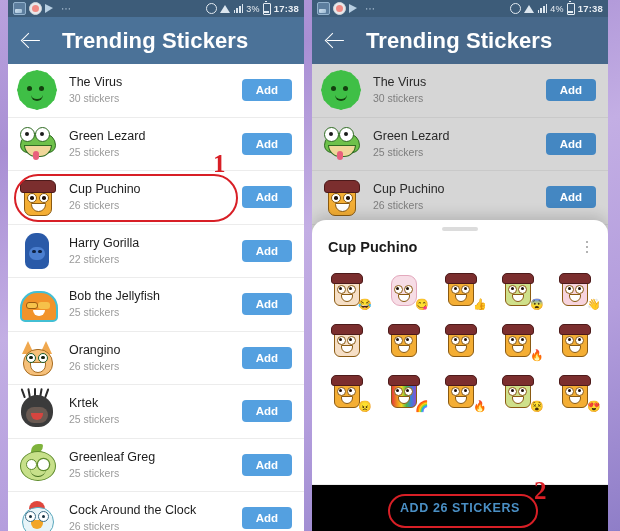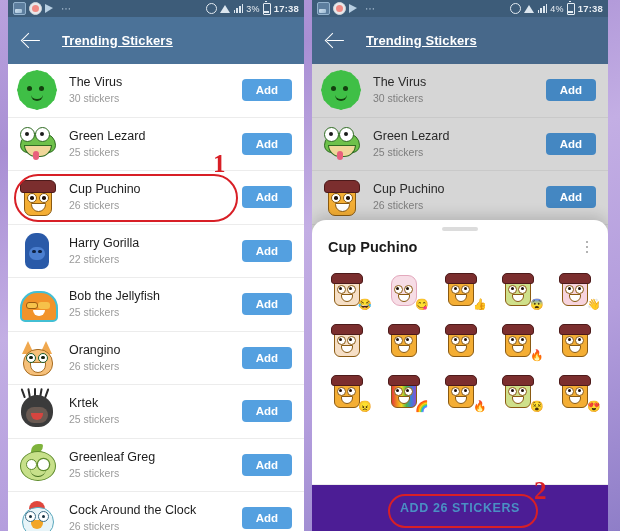--- a/index.html
+++ b/index.html
@@ -44,21 +44,21 @@
   .ico-batt:after{content:"";position:absolute;left:0.5px;bottom:0.5px;right:0.5px;height:2px;background:#e3ebf2;}
   .sb-pct{font-size:9px;}
   .sb-time{font-size:9.5px;font-weight:bold;}
 
   
   .appbar{height:47px;background:#4b7298;display:flex;align-items:center;padding-left:14px;gap:20px;}
   .backarrow{width:20px;height:20px;position:relative;cursor:pointer;}
   .backarrow:before{content:"";position:absolute;left:1px;top:9px;width:17px;height:1.8px;background:#fff;border-radius:1px;}
   .backarrow:after{content:"";position:absolute;left:1px;top:4.5px;width:10px;height:10px;
      border-left:1.8px solid #fff;border-bottom:1.8px solid #fff;transform:rotate(45deg);}
-  .appbar h1{margin:0;color:#fff;font-size:13px;font-weight:bold;letter-spacing:.1px;text-decoration:underline;}
+  .appbar h1{margin:0;color:#fff;font-size:22px;font-weight:bold;letter-spacing:.1px;}
 
   
   .list{background:#fff;}
   .row{height:53.5px;display:flex;align-items:center;padding:0 12px 0 10px;
        border-bottom:1px solid #ececec;box-sizing:border-box;background:#fff;}
   .thumb{width:38px;height:38px;flex:0 0 38px;margin-right:13px;position:relative;}
   .meta{flex:1;min-width:0;}
   .title{font-size:12.5px;color:#1d1d1d;line-height:15px;white-space:nowrap;overflow:hidden;}
   .sub{font-size:10.5px;color:#9a9a9a;line-height:14px;margin-top:1px;}
   .addbtn{flex:0 0 auto;background:#54a0e0;color:#fff;font-size:11.5px;font-weight:bold;
@@ -155,21 +155,21 @@
   .mini .eye.l{left:4px}.mini .eye.r{left:14px}
   .mini .eye:after{content:"";position:absolute;left:1.7px;top:1.7px;width:3px;height:3px;background:#201008;border-radius:50%;}
   .mini .mouth{position:absolute;left:8px;top:21px;width:10px;height:6px;background:#fff;border:1.2px solid #8a5a12;border-radius:0 0 7px 7px;}
   .mini.pale .body{background:#f6dfc6;}
   .mini.rainbow .body{background:linear-gradient(90deg,#e23b3b,#f08c1e,#f3d521,#49b94a,#3d7fd6,#8b4fd0);}
   .mini.green .body{background:#cfe08a;}
   .mini.pink .body{background:#f7d4de;}
   .mini.marsh .body{background:#f7dde6;border-color:#e3a9bd;top:2px;height:29px;border-radius:9px;}
   .emoji{position:absolute;right:1px;bottom:3px;font-size:11px;line-height:1;}
 
-  .sheet-footer{position:absolute;left:0;right:0;bottom:0;height:46px;background:#4c1d95;
+  .sheet-footer{position:absolute;left:0;right:0;bottom:0;height:46px;background:#000000;
       border-top:1px solid #ededed;display:flex;align-items:center;justify-content:center;}
   .addall{color:#4a8fc4;font-size:12.5px;font-weight:bold;letter-spacing:.6px;cursor:pointer;}
 
   
   .anno-oval{position:absolute;border:2.2px solid #d81f26;border-radius:24px;pointer-events:none;}
   .anno-num{position:absolute;color:#d81f26;font-size:25px;font-weight:bold;
             font-family:"Liberation Serif", serif;pointer-events:none;line-height:1;}
 </style>
 </head>
 <body>

